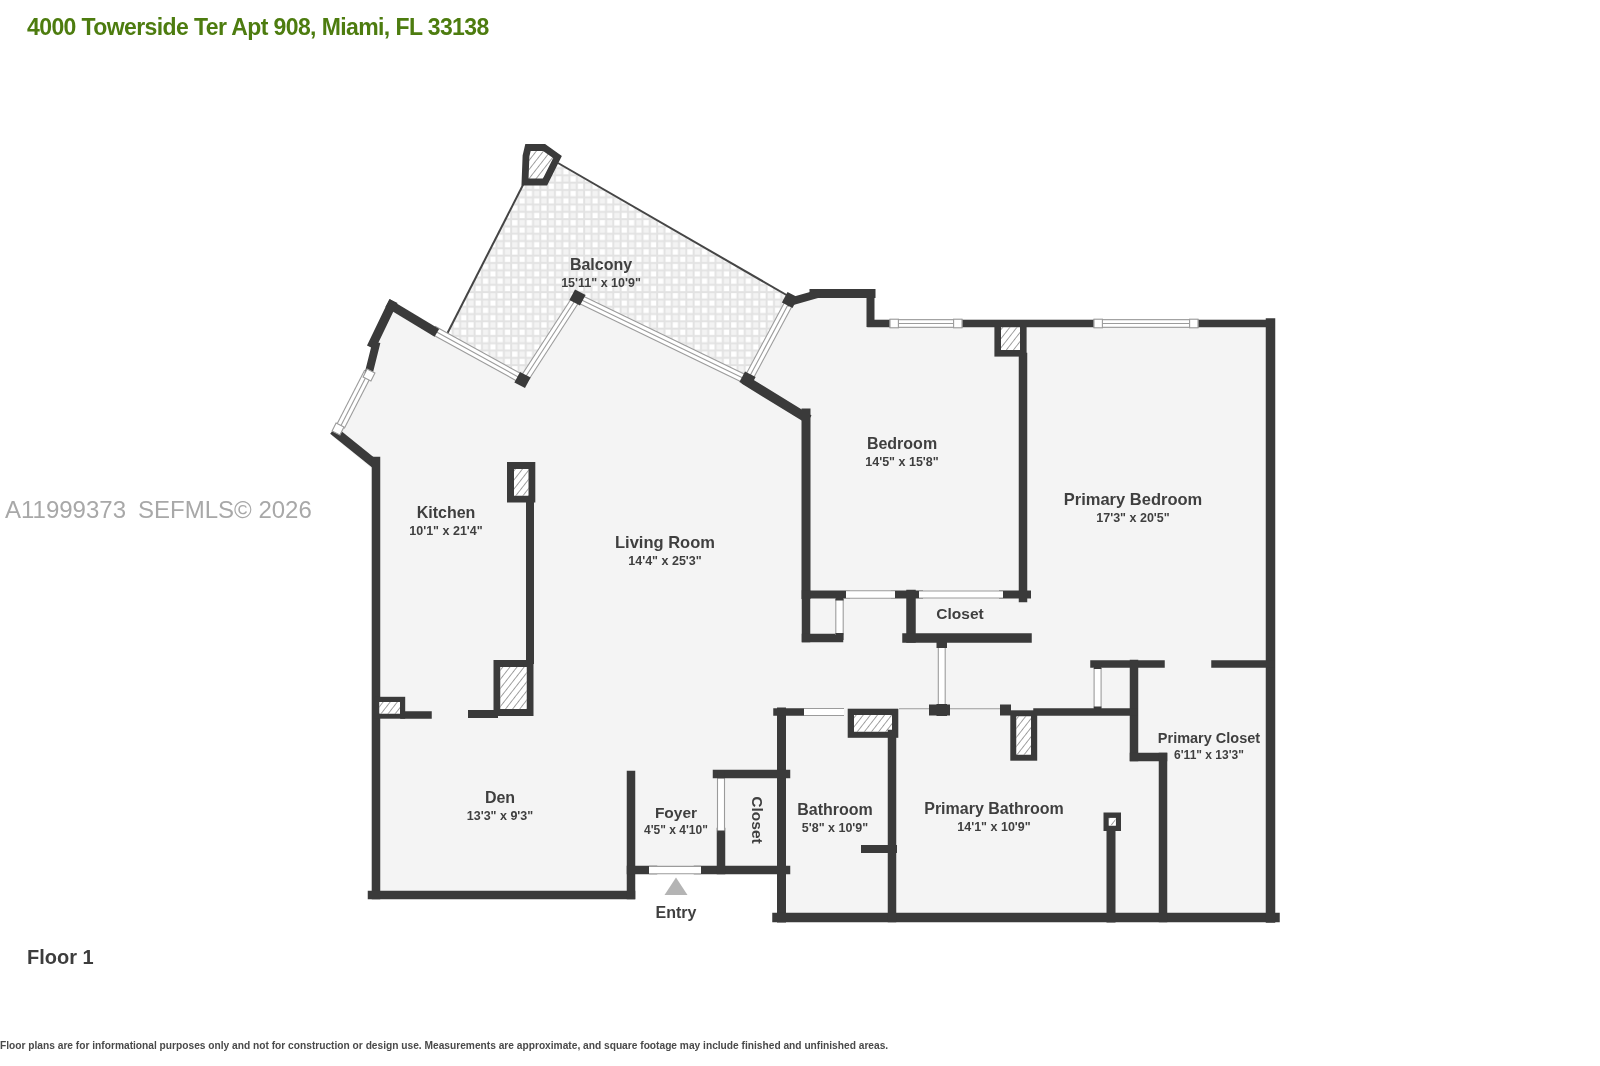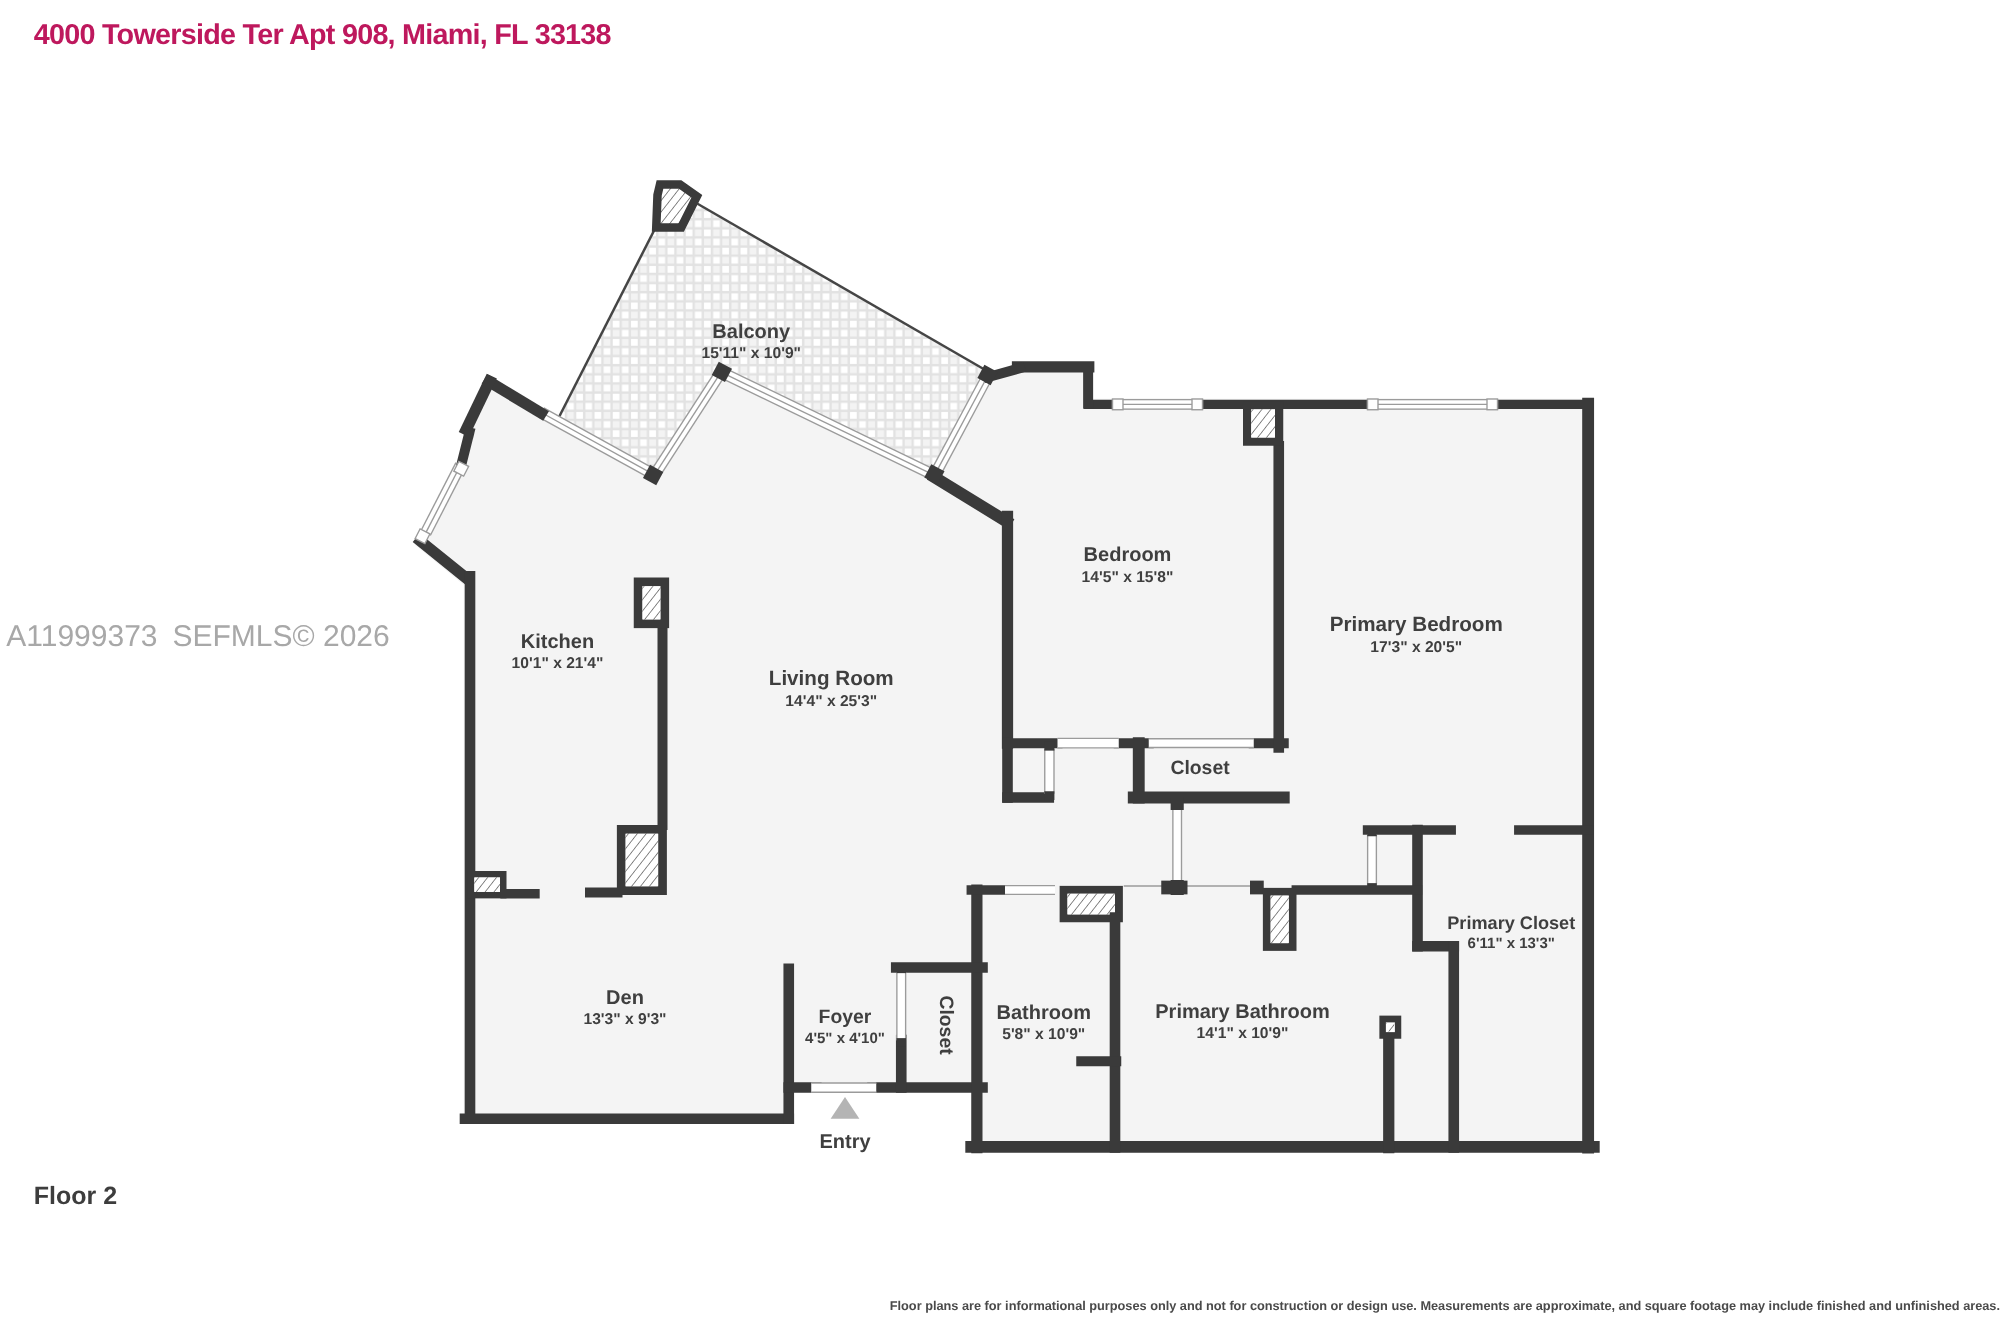--- a/index.html
+++ b/index.html
@@ -1,17 +1,17 @@
 <!DOCTYPE html>
 <html><head><meta charset="utf-8"><style>
 html,body{margin:0;padding:0;background:#fff;width:1600px;height:1066px;overflow:hidden}
-.title{position:absolute;left:27px;top:14px;font-family:"Liberation Sans",sans-serif;font-weight:bold;font-size:23px;letter-spacing:-0.6px;color:#be185d}
+.title{position:absolute;left:27px;top:14px;font-family:"Liberation Sans",sans-serif;font-weight:bold;font-size:23px;letter-spacing:-0.6px;color:#4d7c0f}
 .floor{position:absolute;left:27px;top:946px;font-family:"Liberation Sans",sans-serif;font-weight:bold;font-size:20px;color:#3d3d3d}
 .wm{position:absolute;left:5px;top:496px;font-family:"Liberation Sans",sans-serif;font-size:24px;color:#a8a8a8}
-.disc{position:absolute;left:0;top:1040px;width:1600px;text-align:right;font-family:"Liberation Sans",sans-serif;font-weight:bold;font-size:10.2px;color:#4a4a4a}
+.disc{position:absolute;left:0;top:1040px;width:1600px;text-align:left;font-family:"Liberation Sans",sans-serif;font-weight:bold;font-size:10.2px;color:#4a4a4a}
 svg{position:absolute;left:0;top:0}
 </style></head><body>
 <svg width="1600" height="1066" viewBox="0 0 1600 1066" xmlns="http://www.w3.org/2000/svg">
 <defs>
 <pattern id="hatch" width="5.6" height="5.6" patternUnits="userSpaceOnUse" patternTransform="rotate(-52)">
   <rect width="5.6" height="5.6" fill="#ffffff"></rect>
   <line x1="0" y1="0" x2="5.6" y2="0" stroke="#6a6a6a" stroke-width="1.25"></line>
 </pattern>
 <pattern id="check" width="14.6" height="14.6" patternUnits="userSpaceOnUse">
   <rect width="14.6" height="14.6" fill="#e2e2e2"></rect>
@@ -180,13 +180,13 @@
 <text x="835" y="815" font-family="Liberation Sans, sans-serif" font-size="16" font-weight="bold" fill="#3f3f3f" text-anchor="middle">Bathroom</text>
     <text x="835" y="831.5" font-family="Liberation Sans, sans-serif" font-size="12.5" font-weight="bold" fill="#3f3f3f" text-anchor="middle">5'8" x 10'9"</text>
 <text x="994" y="814" font-family="Liberation Sans, sans-serif" font-size="16" font-weight="bold" fill="#3f3f3f" text-anchor="middle">Primary Bathroom</text>
     <text x="994" y="830.5" font-family="Liberation Sans, sans-serif" font-size="12.5" font-weight="bold" fill="#3f3f3f" text-anchor="middle">14'1" x 10'9"</text>
 <text x="752" y="820" font-family="Liberation Sans, sans-serif" font-size="15.5" font-weight="bold" fill="#3f3f3f" text-anchor="middle" transform="rotate(90 752 820)">Closet</text>
 <polygon points="676,877.5 687.5,895 664.5,895" fill="#b4b4b4"></polygon>
 <text x="676" y="918" font-family="Liberation Sans, sans-serif" font-size="16" font-weight="bold" fill="#3f3f3f" text-anchor="middle">Entry</text>
 </svg>
 <div class="title">4000 Towerside Ter Apt 908, Miami, FL 33138</div>
 <div class="wm">A11999373 SEFMLS© 2026</div>
-<div class="floor">Floor 2</div>
+<div class="floor">Floor 1</div>
 <div class="disc">Floor plans are for informational purposes only and not for construction or design use. Measurements are approximate, and square footage may include finished and unfinished areas.</div>
 </body></html>

